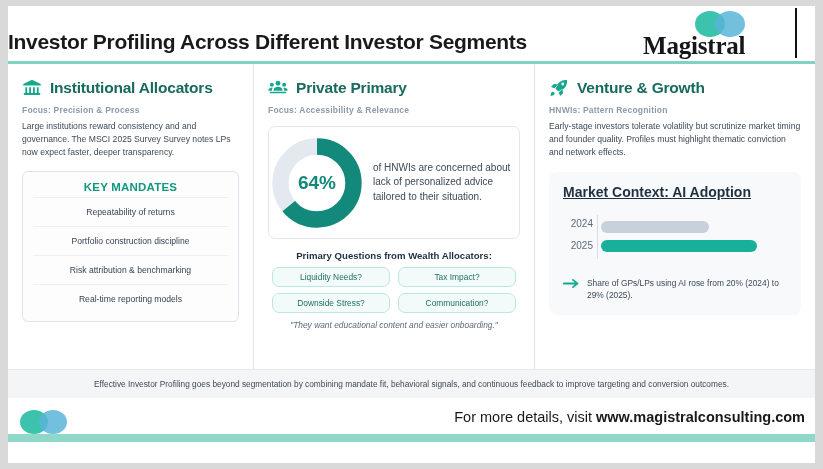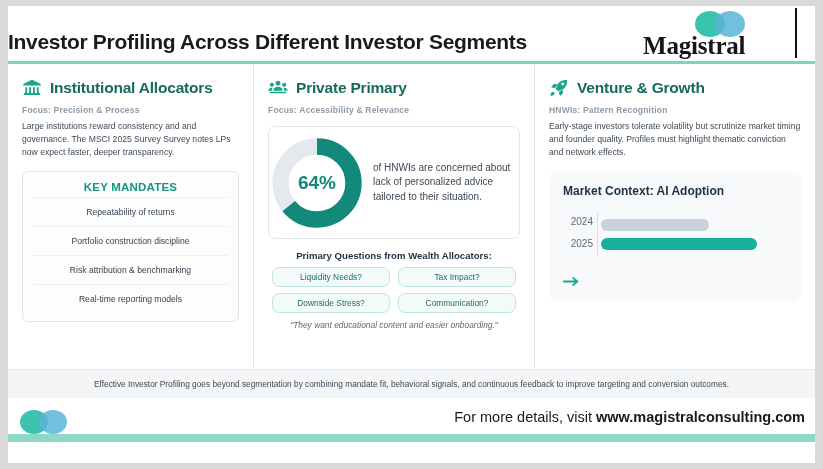--- a/index.html
+++ b/index.html
@@ -176,21 +176,21 @@
   }
 
   
   .market-card {
     margin-top: 13px;
     background: #f7f9fb;
     border-radius: 8px;
     padding: 12px 14px 14px 14px;
   }
   .market-title {
-    font-size: 12px; font-weight: bold; color: #1f3040;
+    font-size: 14px; font-weight: bold; color: #1f3040; text-decoration: underline;
   }
   .bars {
     position: relative;
     margin-top: 18px;
     padding-left: 34px;
   }
   .bars::before {
     content: "";
     position: absolute;
     left: 34px; top: -3px;
@@ -354,20 +354,21 @@
             <div class="bar-label">2025</div>
             <div class="bar-track">
               <div class="bar-fill bar-2025" id="bar-1" style="width: 90.625%; background: rgb(24, 176, 154);"></div>
             </div>
           </div>
         </div>
         <div class="note">
           <svg class="arrow-icon" width="16" height="11" viewBox="0 0 20 12" fill="none" stroke="currentColor" stroke-width="2.2">
             <path d="M1 6h16M12.5 1.5 18 6l-5.5 4.5" stroke-linecap="round" stroke-linejoin="round"></path>
           </svg>
+          <div class="note-text">Share of GPs/LPs using AI rose from 20% (2024) to 29% (2025).</div>
         </div>
       </div>
     </div>
   </div>
 
   <div class="summary-band">Effective Investor Profiling goes beyond segmentation by combining mandate fit, behavioral signals, and continuous feedback to improve targeting and conversion outcomes.</div>
 
   <div class="footer">
     <div class="footer-logo">
       <div class="c c1"></div>

